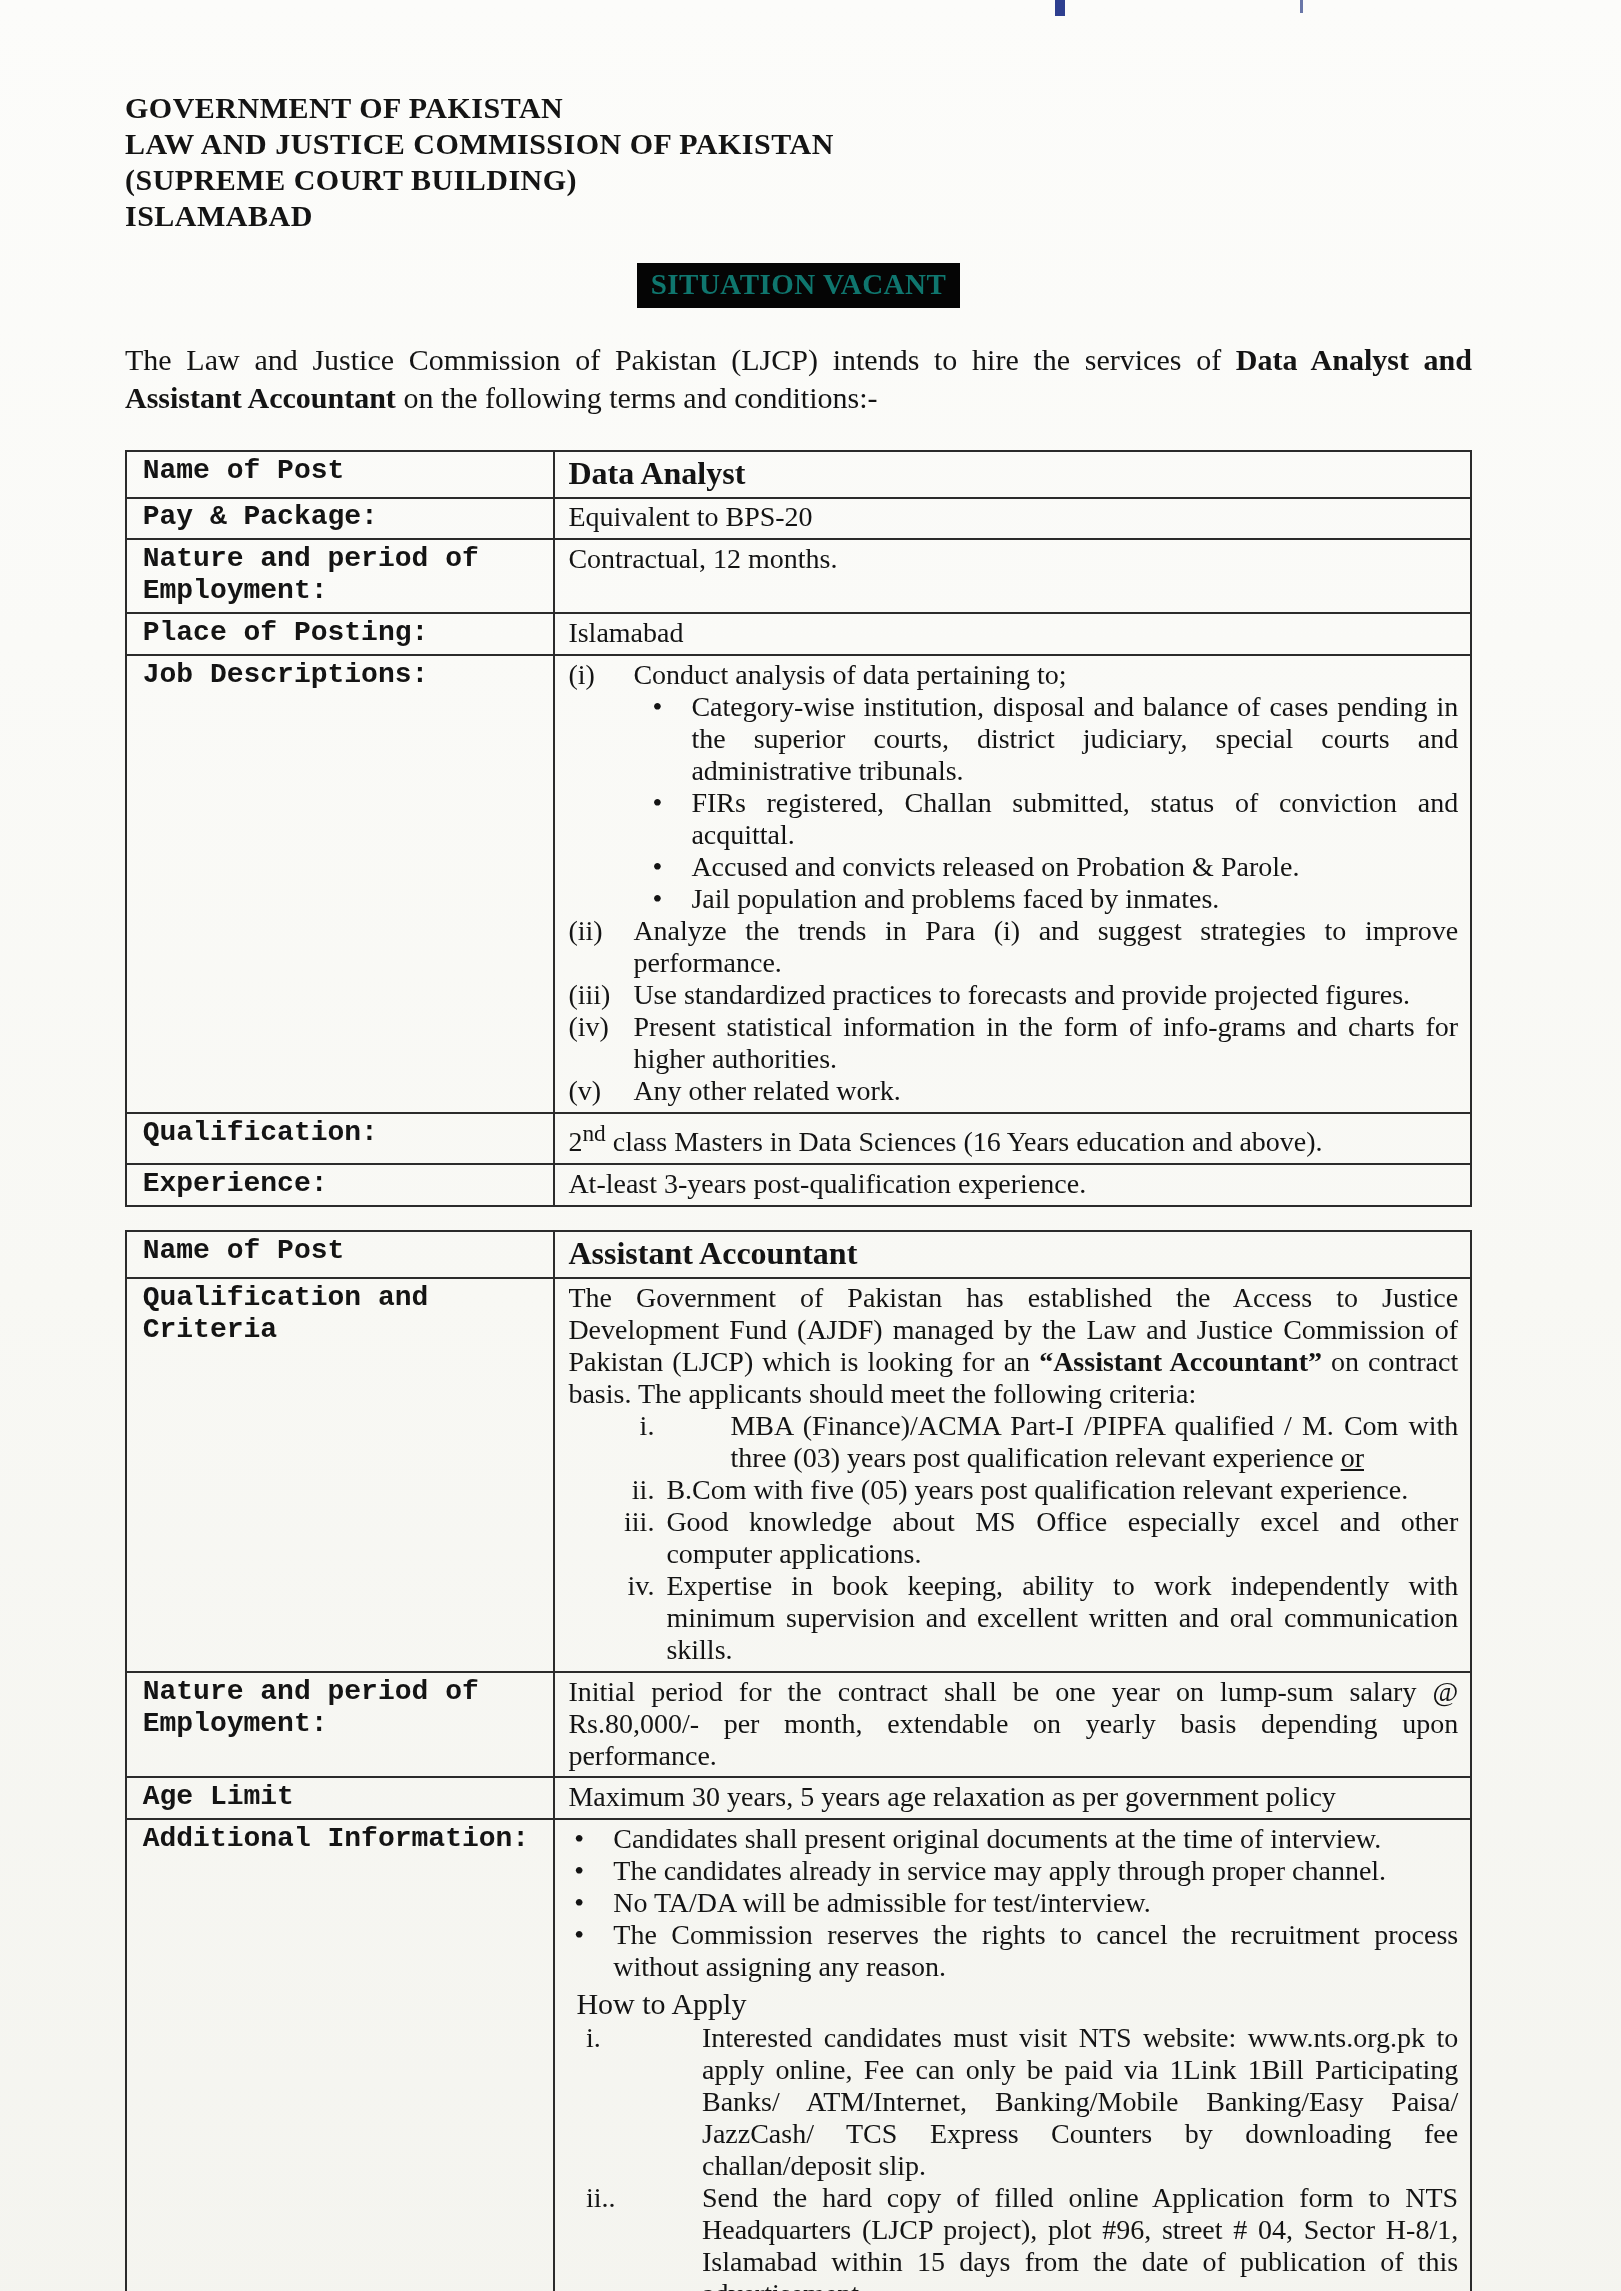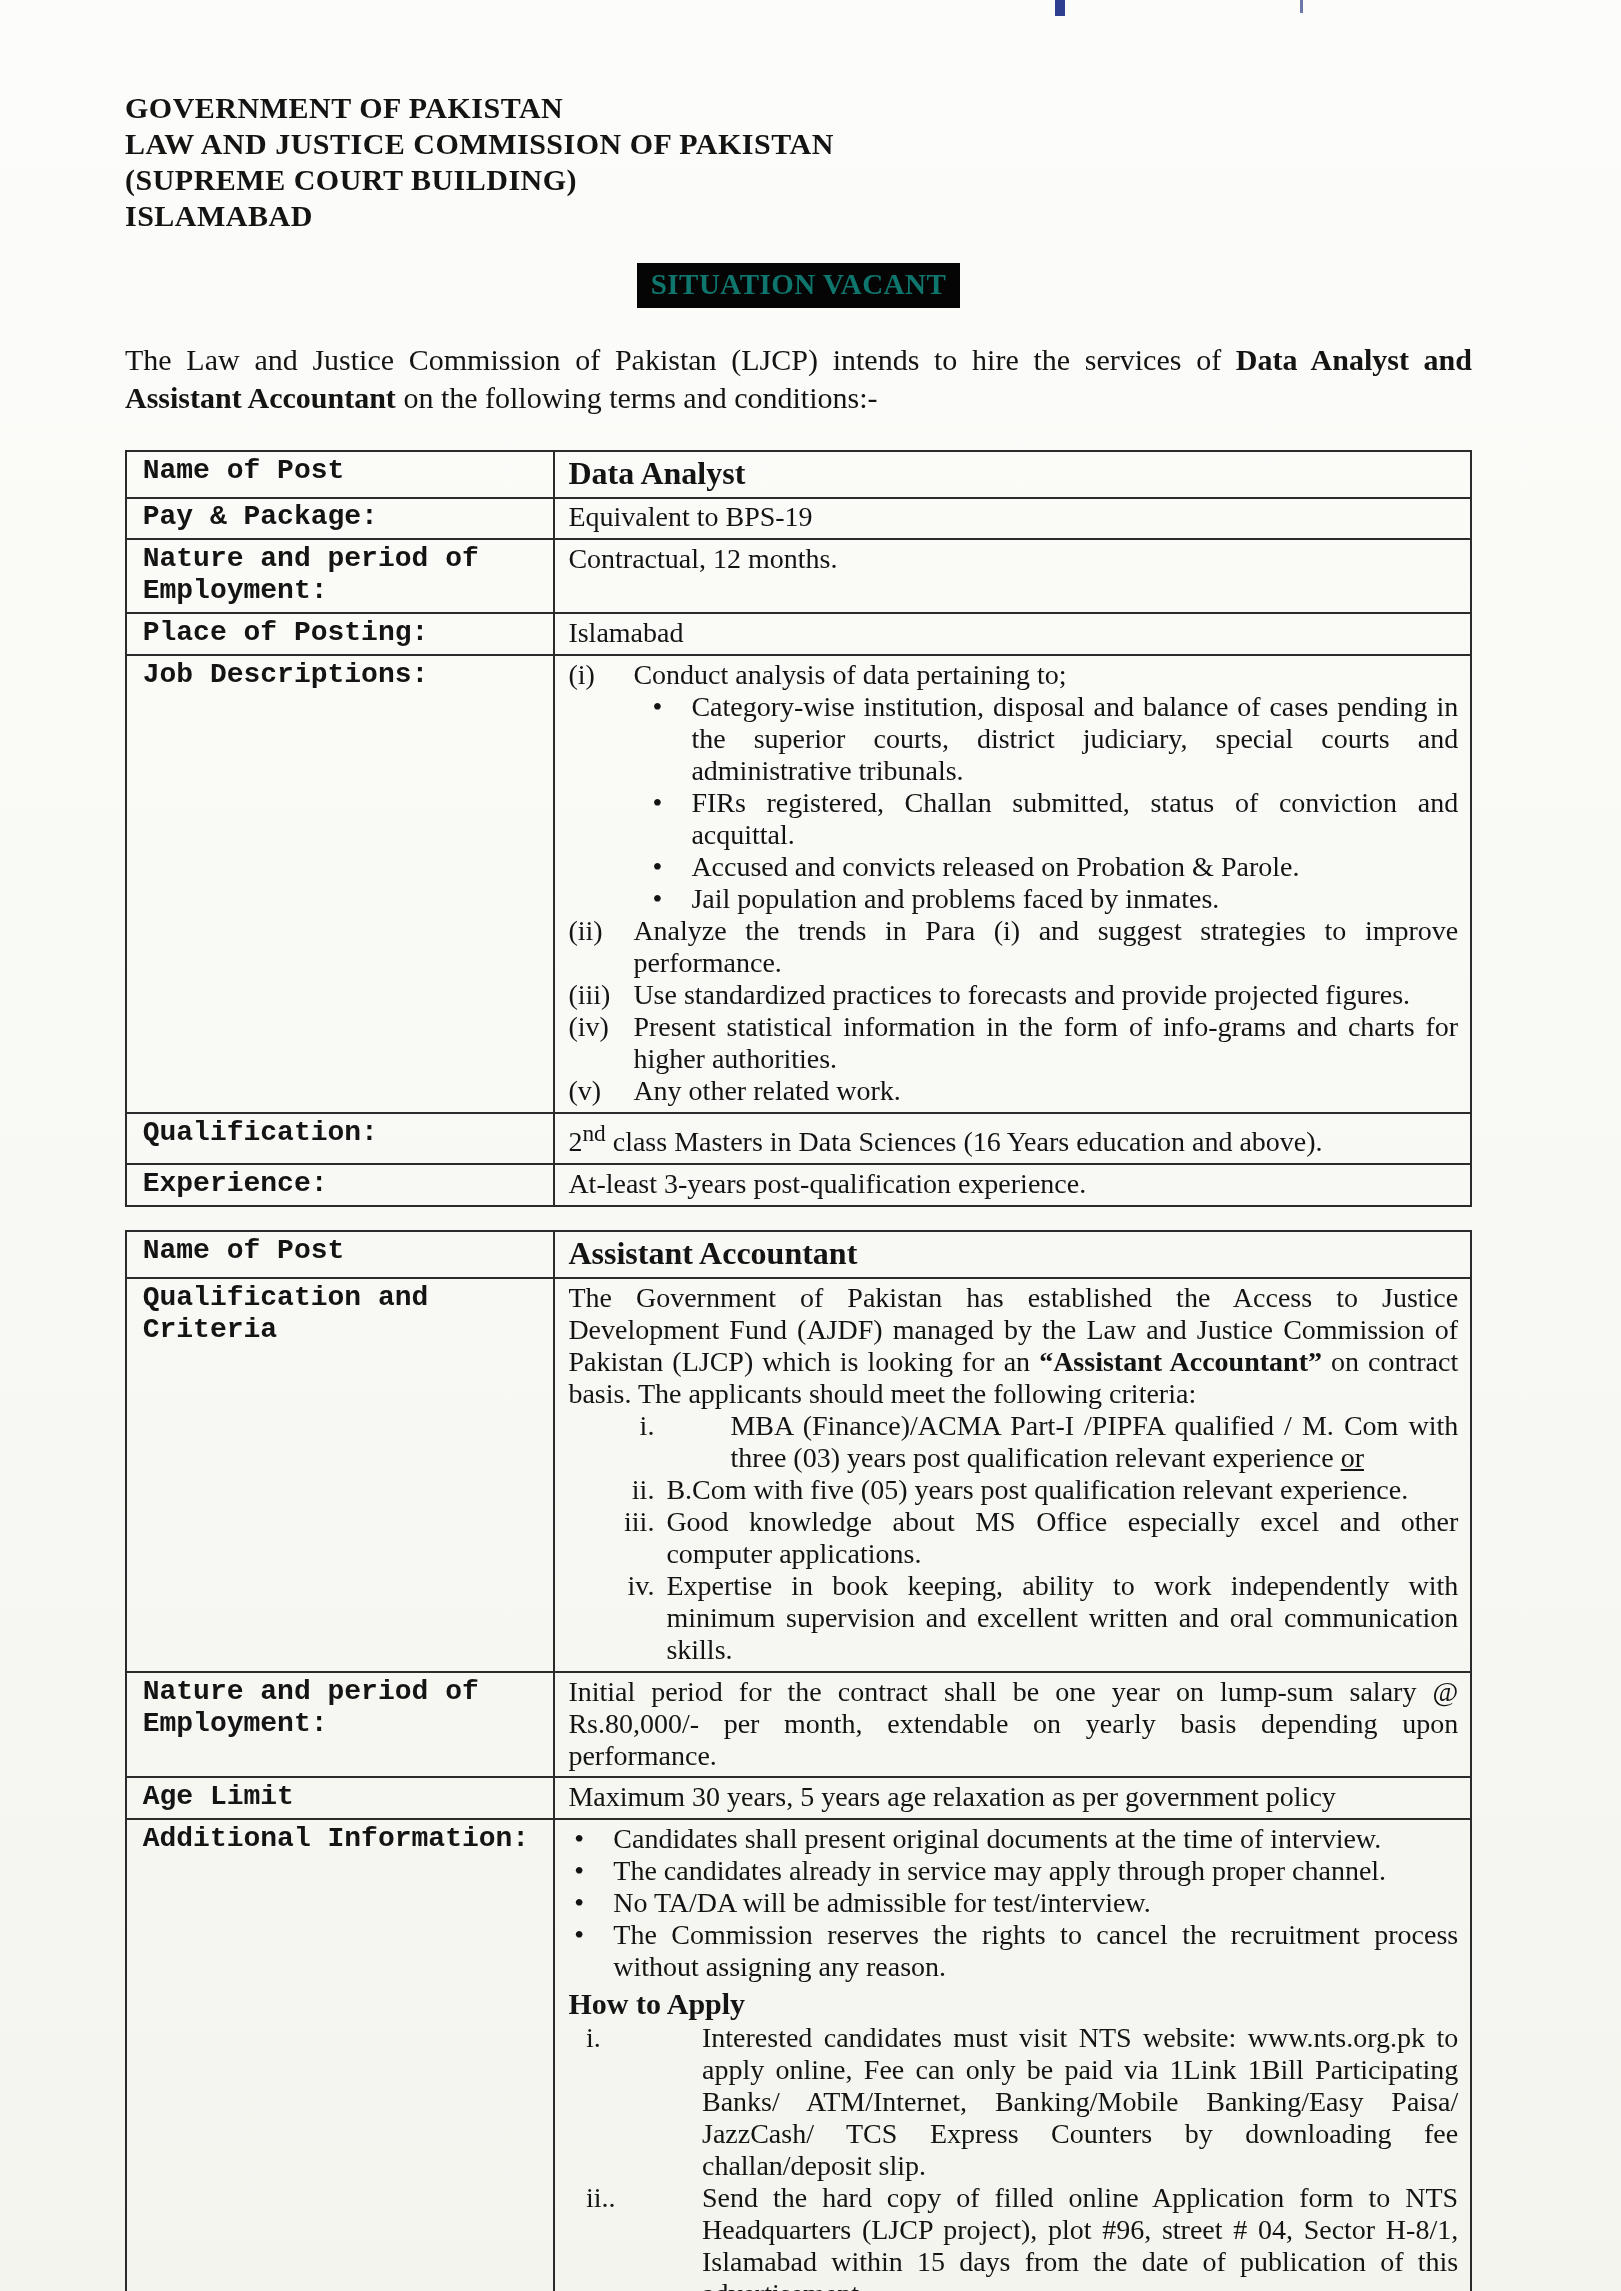--- a/index.html
+++ b/index.html
@@ -65,21 +65,21 @@
   .crit .cnum { flex: 0 0 51px; text-align: right; margin-right: 12px; }
   .crit.wide-gap .cnum { margin-right: 76px; }
   .crit .ctext { flex: 1; text-align: justify; }
   .bold-u { font-weight: normal; text-decoration: underline; }
 
   
   .abullet { display: flex; margin-left: 5.9px; }
   .abullet .dot { flex: 0 0 39px; }
   .abullet .btext { flex: 1; text-align: justify; }
 
-  .howto { font-weight: bold; font-size: 30px; line-height: 37px; margin-top: 2px; }
+  .howto { font-weight: normal; font-size: 30px; line-height: 37px; margin-top: 2px; margin-left: 8px; }
 
   
   .apply { display: flex; margin-left: 17.6px; }
   .apply .anum { flex: 0 0 116px; }
   .apply .atext { flex: 1; text-align: justify; }
 </style>
 </head>
 <body>
 
 <div class="page">
@@ -104,21 +104,21 @@
         <col class="c1">
         <col class="c2">
       </colgroup>
     <tbody>
       <tr>
         <td class="lbl">Name of Post</td>
         <td class="val post">Data Analyst</td>
       </tr>
       <tr>
         <td class="lbl">Pay &amp; Package:</td>
-        <td class="val">Equivalent to BPS-19</td>
+        <td class="val">Equivalent to BPS-20</td>
       </tr>
       <tr>
         <td class="lbl">Nature and period of Employment:</td>
         <td class="val">Contractual, 12 months.</td>
       </tr>
       <tr>
         <td class="lbl">Place of Posting:</td>
         <td class="val">Islamabad</td>
       </tr>
       <tr>

